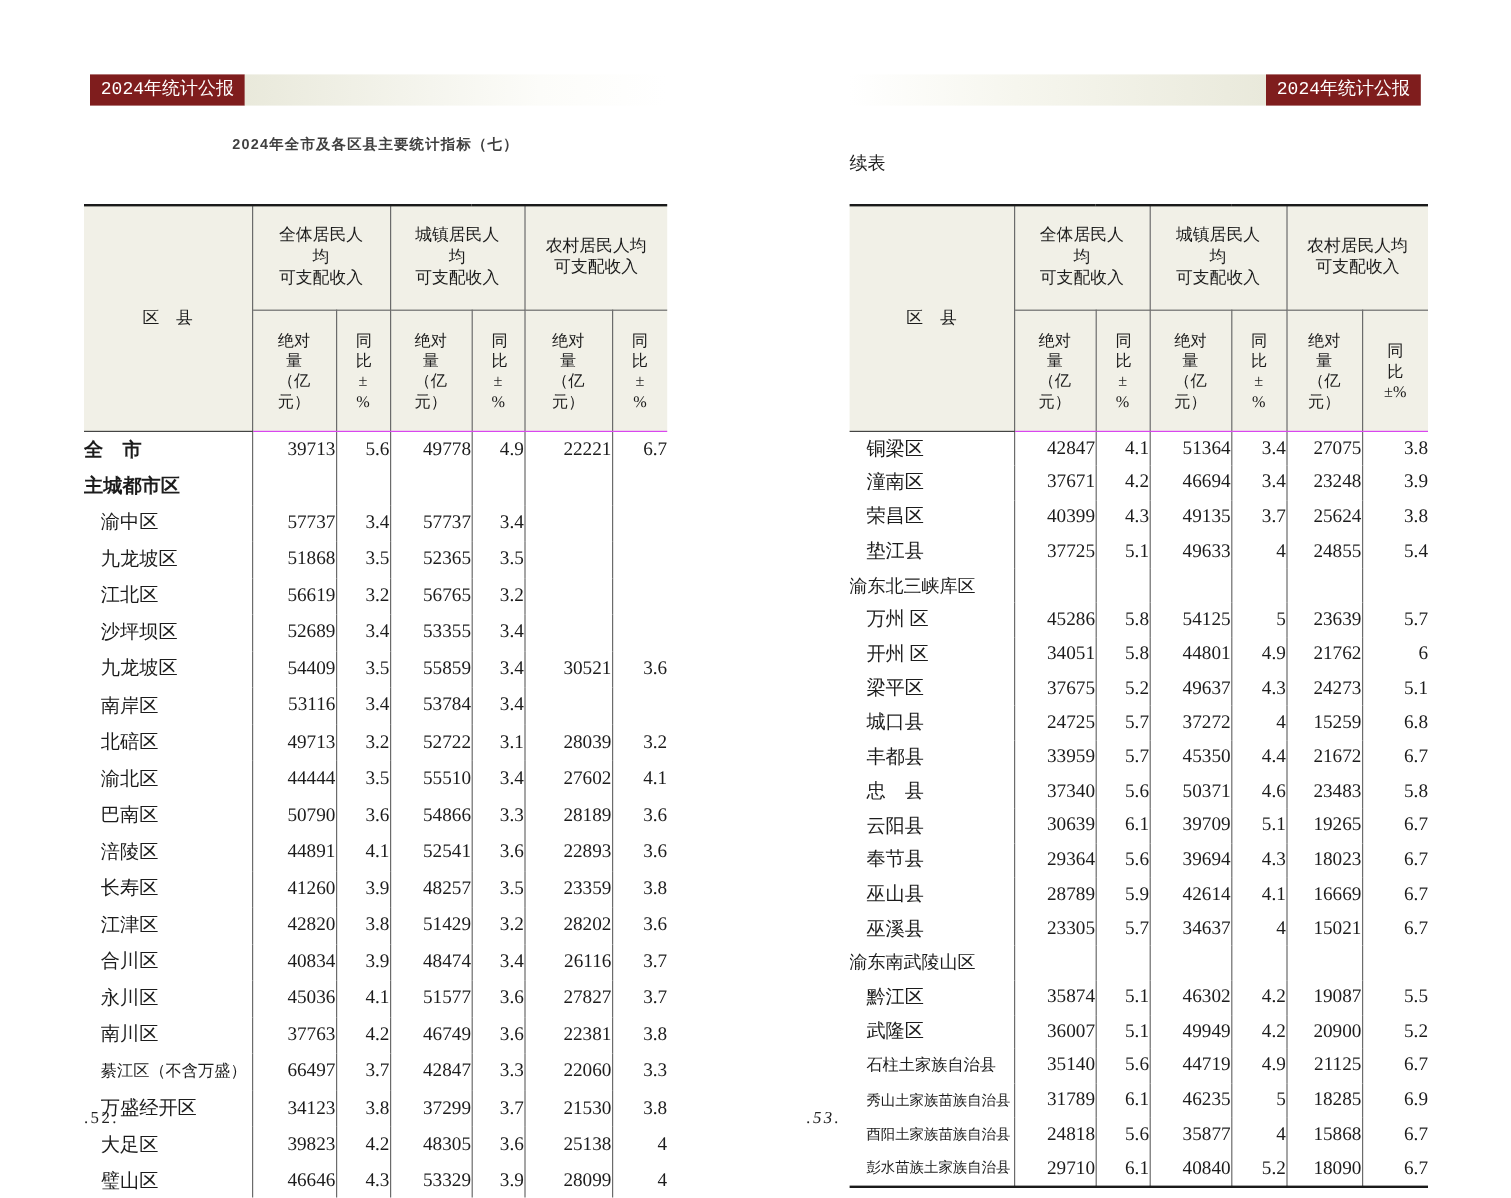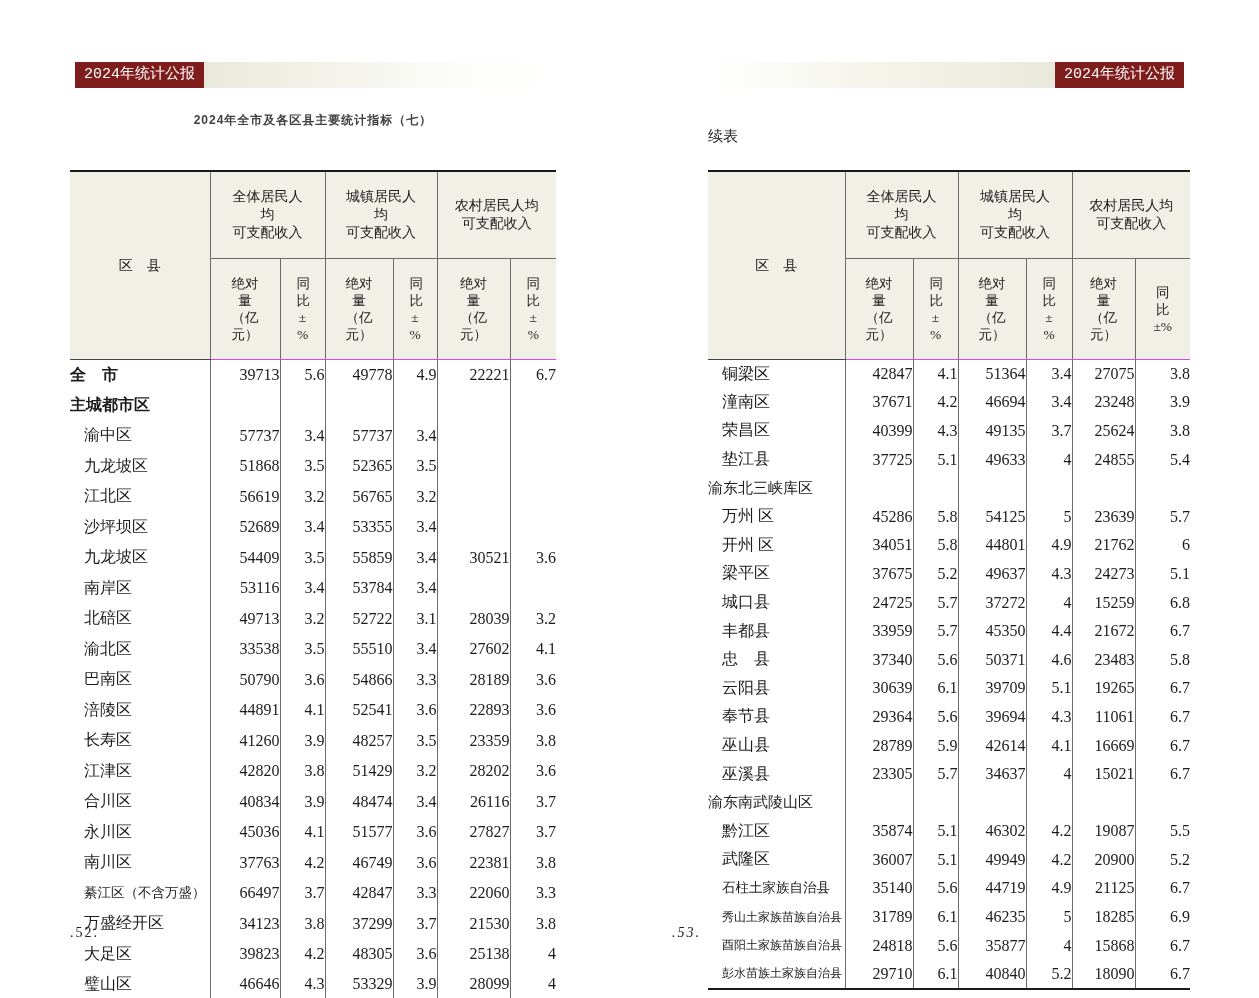--- a/index.html
+++ b/index.html
@@ -185,21 +185,21 @@
         <td class="name indent">北碚区</td>
         <td class="abs">49713</td>
         <td class="pct">3.2</td>
         <td class="abs">52722</td>
         <td class="pct">3.1</td>
         <td class="abs">28039</td>
         <td class="pct">3.2</td>
       </tr>
       <tr>
         <td class="name indent">渝北区</td>
-        <td class="abs">33538</td>
+        <td class="abs">44444</td>
         <td class="pct">3.5</td>
         <td class="abs">55510</td>
         <td class="pct">3.4</td>
         <td class="abs">27602</td>
         <td class="pct">4.1</td>
       </tr>
       <tr>
         <td class="name indent">巴南区</td>
         <td class="abs">50790</td>
         <td class="pct">3.6</td>
@@ -444,21 +444,21 @@
         <td class="pct">5.1</td>
         <td class="abs">19265</td>
         <td class="pct">6.7</td>
       </tr>
       <tr>
         <td class="name indent">奉节县</td>
         <td class="abs">29364</td>
         <td class="pct">5.6</td>
         <td class="abs">39694</td>
         <td class="pct">4.3</td>
-        <td class="abs">11061</td>
+        <td class="abs">18023</td>
         <td class="pct">6.7</td>
       </tr>
       <tr>
         <td class="name indent">巫山县</td>
         <td class="abs">28789</td>
         <td class="pct">5.9</td>
         <td class="abs">42614</td>
         <td class="pct">4.1</td>
         <td class="abs">16669</td>
         <td class="pct">6.7</td>

